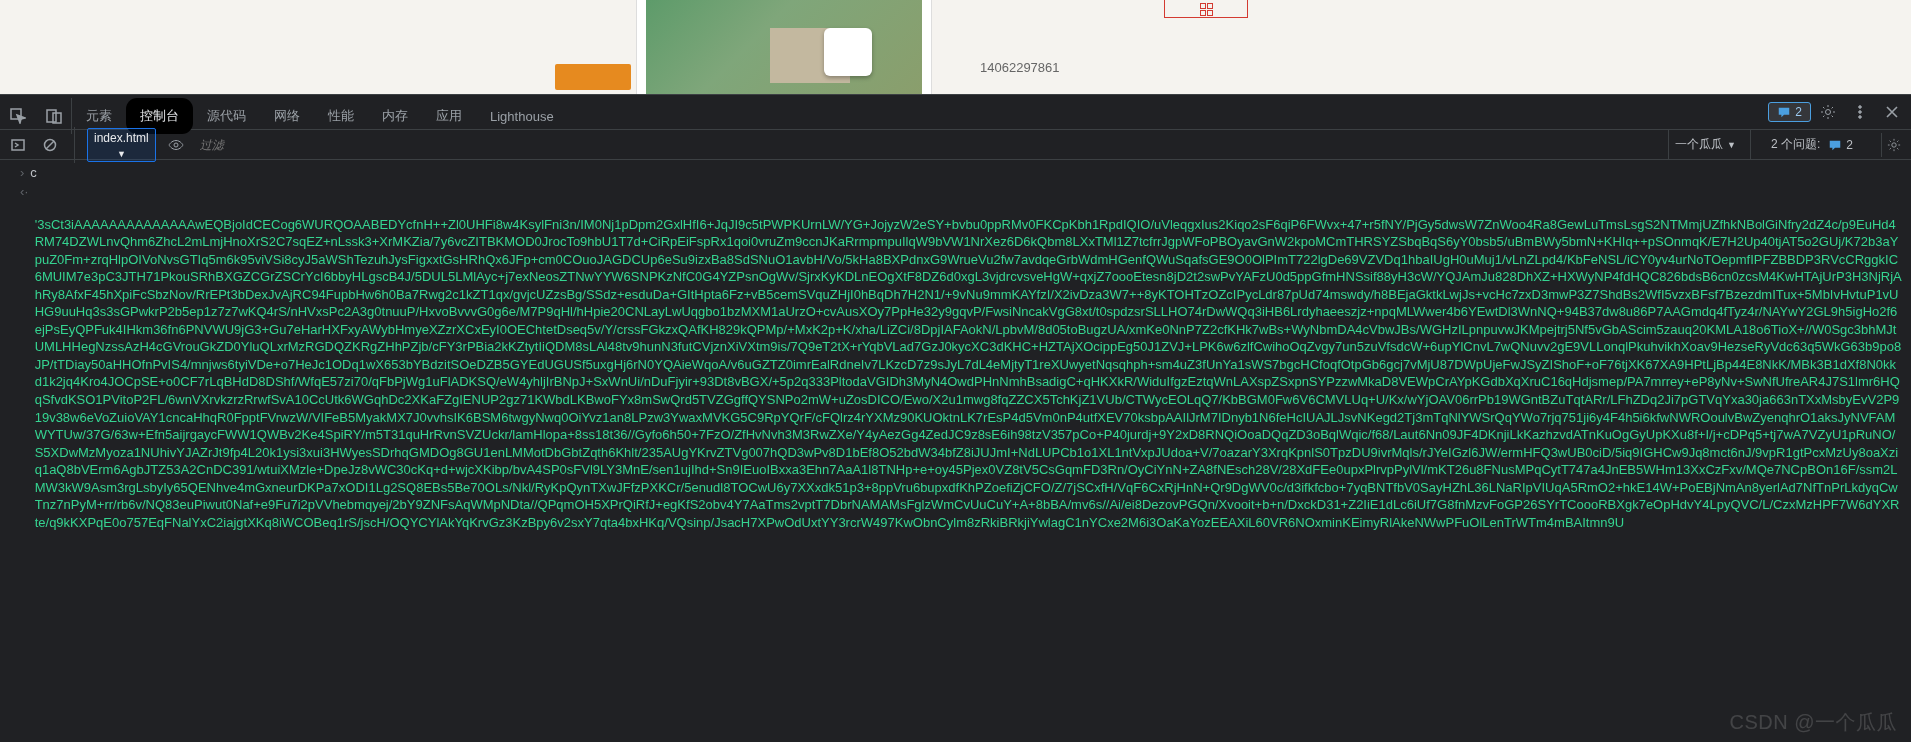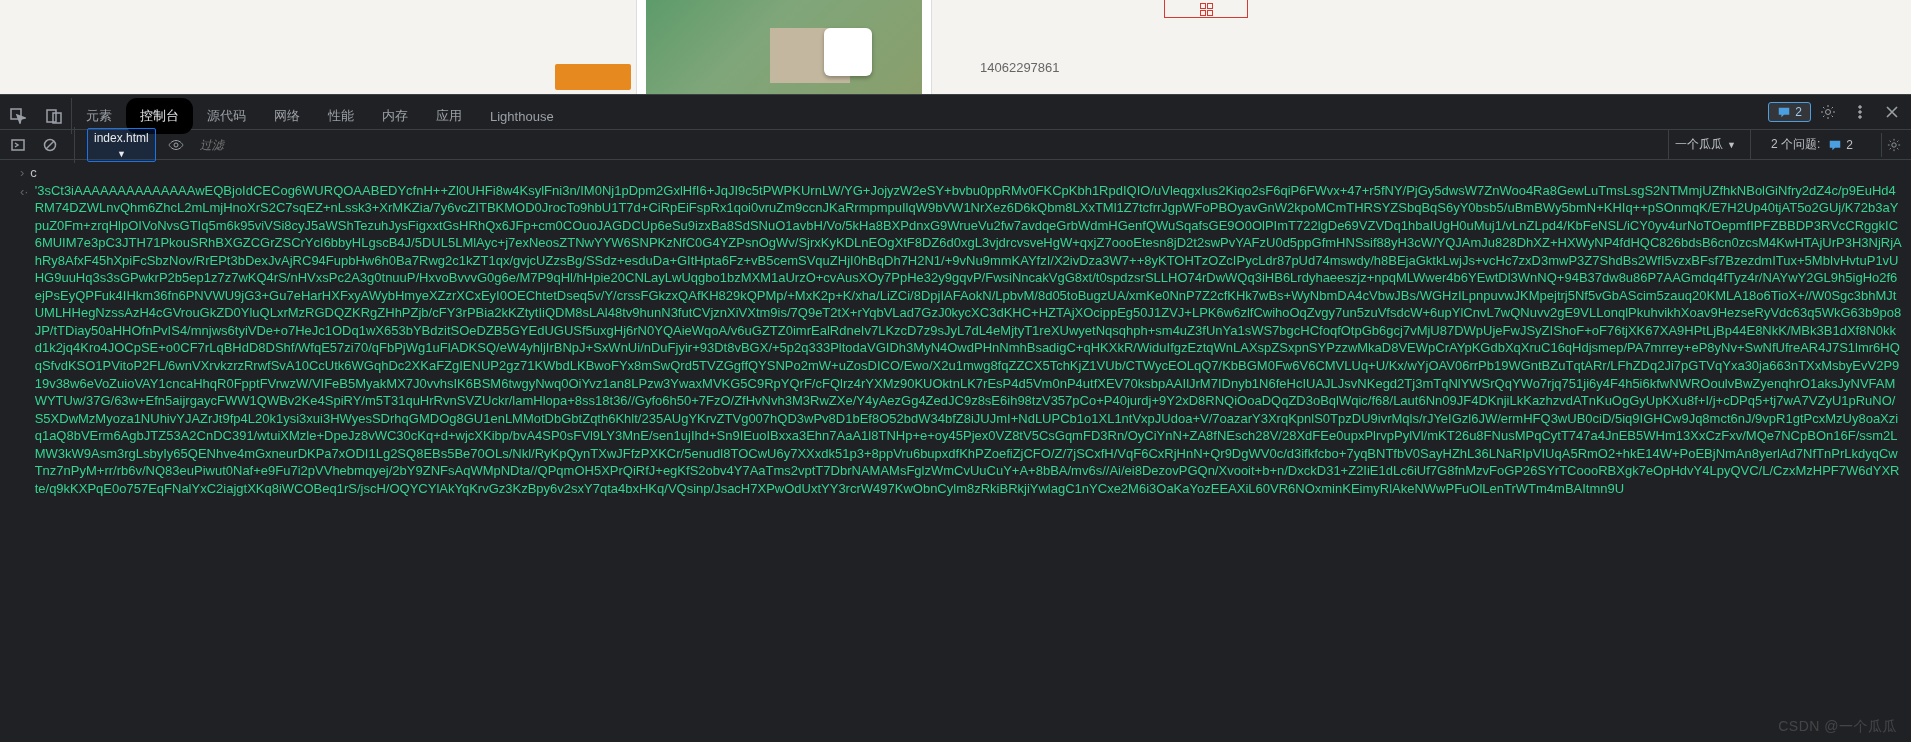--- a/index.html
+++ b/index.html
@@ -52,22 +52,22 @@
   .issues { display:flex; align-items:center; gap:8px; padding:0 20px; border-left:1px solid #3c4043; height:100%; }
   .issue-pill { display:flex; align-items:center; gap:4px; font-size:12px; }
   .issue-pill .msg-icon { width:14px; height:14px; fill:#4b9fe0; }
   .gear2 { width:24px; height:24px; display:flex; align-items:center; justify-content:center; border-left:1px solid #3c4043; cursor:pointer; }
 
   .console-body { height:calc(100% - 66px); overflow:hidden; font-size:13px; line-height:1.35; color:#7ddcb4; padding:4px 8px 4px 20px; font-family:Menlo,Consolas,monospace; }
   .prompt-row { color:#bdc1c6; display:flex; gap:6px; }
   .prompt-row .chev { color:#5f6368; }
   .output-row { display:flex; gap:6px; white-space:pre-wrap; word-break:break-all; }
   .output-row .chev { color:#5f6368; flex-shrink:0; margin-top:1px; }
-  .base64 { color:#35d491; }
-  .watermark { position:absolute; right:14px; bottom:6px; color:rgba(230,230,230,.18); font-size:14px; font-family:"Segoe UI","Microsoft YaHei",sans-serif; letter-spacing:0.5px; }
+  .base64 { color:#35d491;margin-top:34px; }
+  .watermark { position:absolute; right:14px; bottom:6px; color:rgba(230,230,230,.18); font-size:20px; font-family:"Segoe UI","Microsoft YaHei",sans-serif; letter-spacing:0.5px; }
 </style>
 </head>
 <body>
 
 <div class="page">
   <div class="brown-bar"></div>
   <div class="puzzle-wrap">
     <div class="puzzle-img">
       <div class="puzzle-piece"></div>
     </div>

